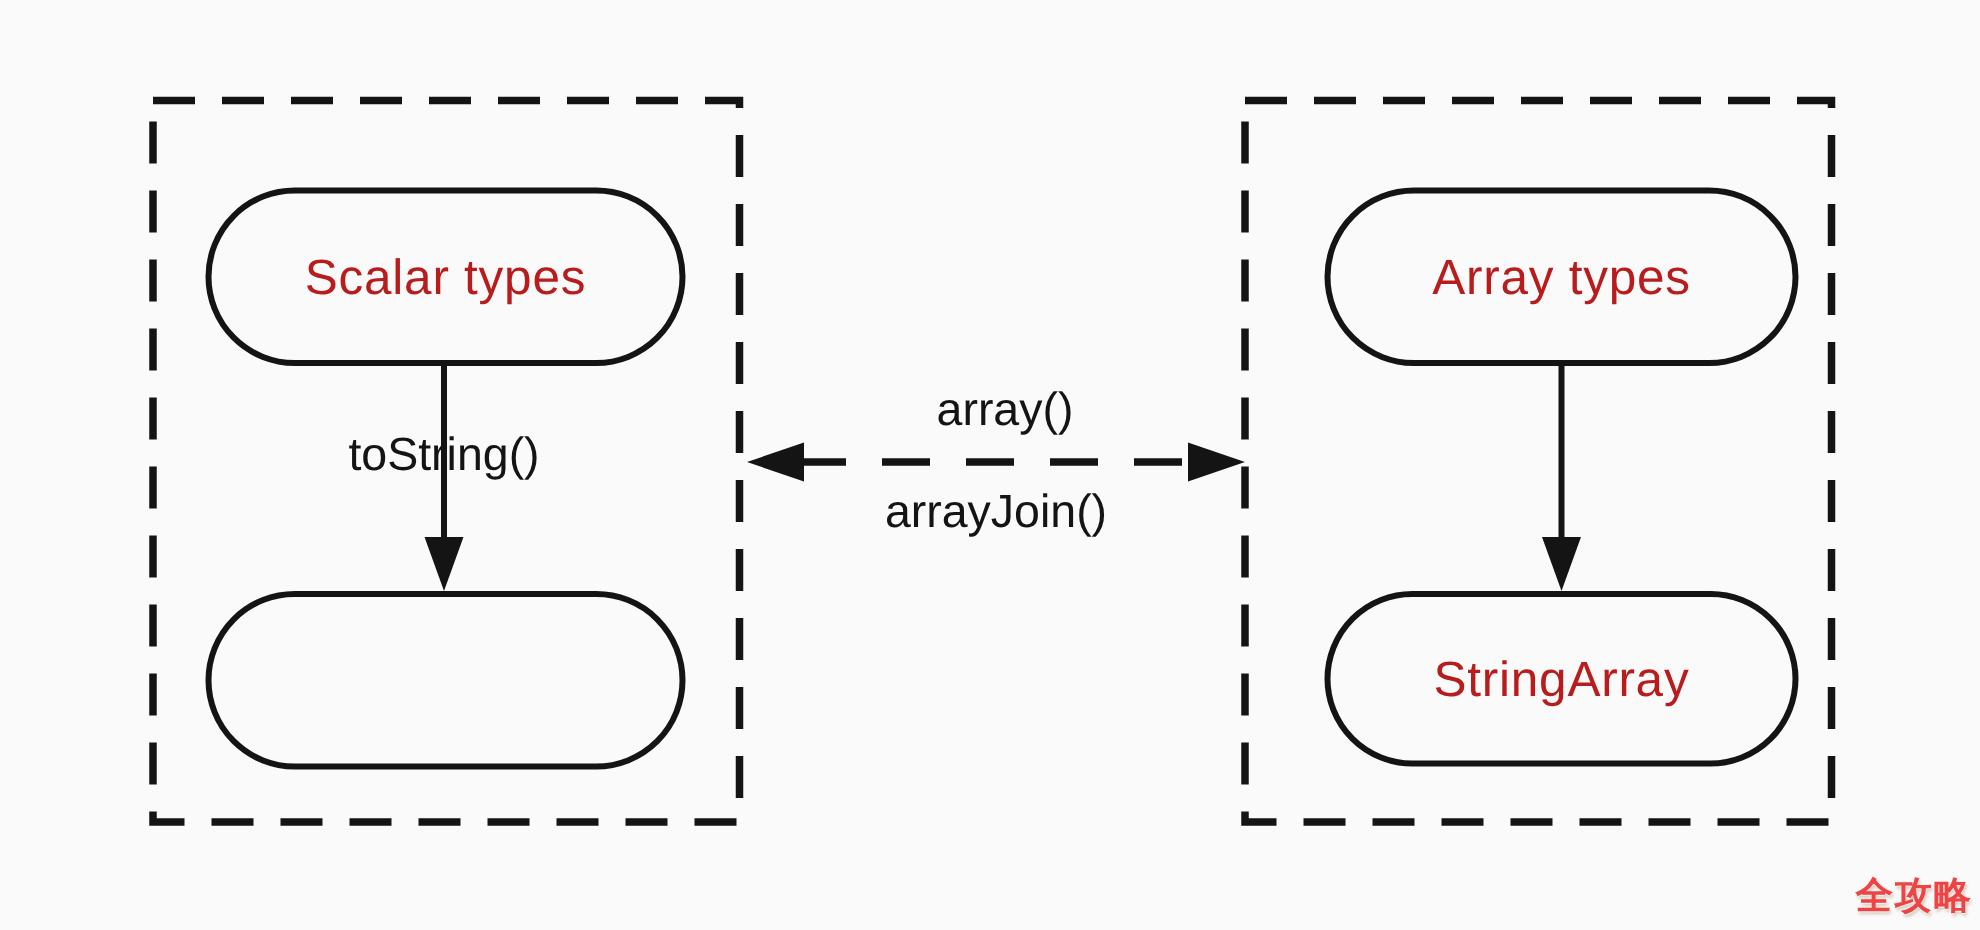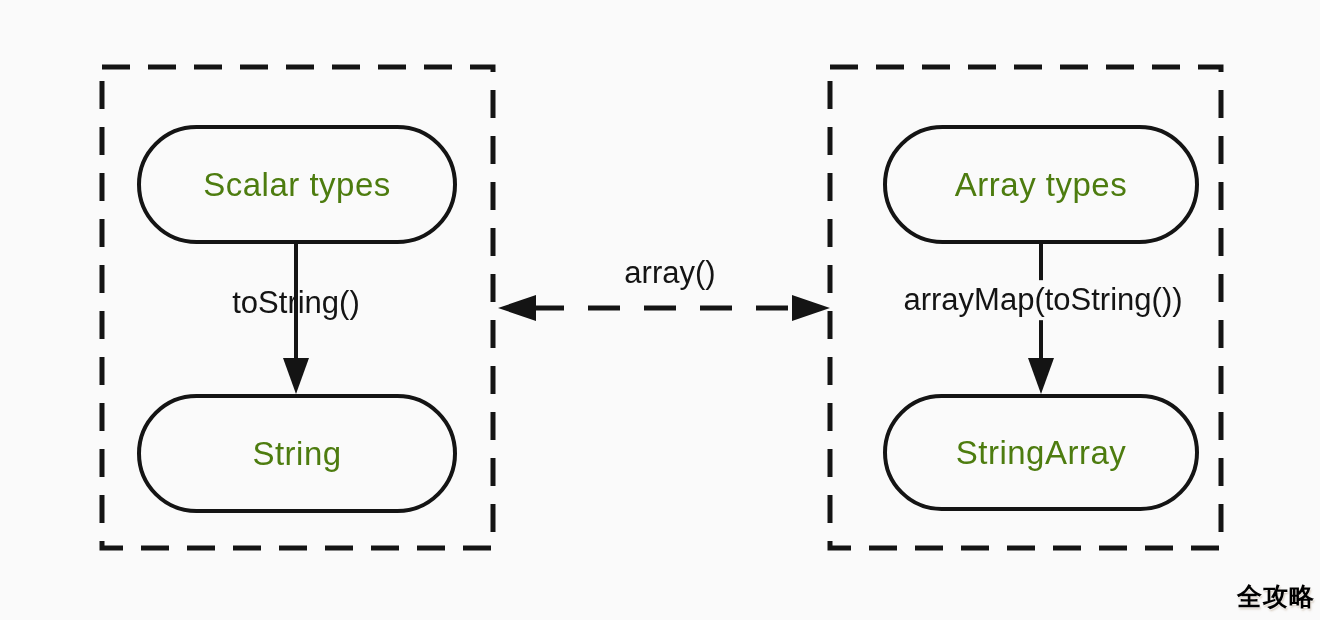--- a/index.html
+++ b/index.html
@@ -11,39 +11,39 @@
     overflow: hidden;
     position: relative;
   }
   .stage { position: absolute; inset: 0; width: 1320px; height: 620px; }
   svg.canvas { position: absolute; left: 0; top: 0; }
   .node-label {
     position: absolute;
     display: flex; align-items: center; justify-content: center;
     font-size: 33px; line-height: 1;
     letter-spacing: 0.5px;
-    color: #4d7c0f;
+    color: #b91c1c;
   }
   .edge-label {
     position: absolute;
     transform: translate(-50%, -50%);
     font-size: 31px; line-height: 1.15;
     white-space: nowrap;
     color: #141414;
   }
   .edge-label.masked {
     background: #fafafa;
     padding: 2px 6px;
   }
   .watermark {
     position: absolute;
     right: 5px; bottom: 7px;
     font-size: 25px; font-weight: bold;
     letter-spacing: 1px;
-    color: #000000;
+    color: #ef4444;
     text-shadow: 0 1px 0 rgba(255,255,255,0.75), 1px 2px 2px rgba(150,120,85,0.35);
   }
 </style>
 </head>
 <body>
 
 <div class="stage">
 
   <svg class="canvas" width="1320" height="620" viewBox="0 0 1320 620">
 
@@ -65,28 +65,27 @@
     <line x1="1041" y1="242" x2="1041" y2="362" stroke="#141414" stroke-width="4"></line>
     <polygon points="1041,394 1028,358 1054,358" fill="#141414"></polygon>
 
     <line x1="532" y1="308" x2="796" y2="308" stroke="#141414" stroke-width="5" stroke-dasharray="32 24"></line>
     <polygon points="498,308 536,295 536,321" fill="#141414"></polygon>
     <polygon points="830,308 792,295 792,321" fill="#141414"></polygon>
   </svg>
 
   <div class="node-label" style="left:139px; top:127px; width:316px; height:115px;">Scalar types</div>
 
-  <div class="node-label" style="left:139px; top:396px; width:316px; height:115px;">String</div>
 
   <div class="node-label" style="left:885px; top:127px; width:312px; height:115px;">Array types</div>
 
   <div class="node-label" style="left:885px; top:396px; width:312px; height:113px;">StringArray</div>
 
   <div class="edge-label" style="left:296px; top:303px;text-align:center;">toString()</div>
 
-  <div class="edge-label masked" style="left:1043px; top:300px;">arrayMap(toString())</div>
 
   <div class="edge-label" style="left:670px; top:273px;">array()</div>
 
+  <div class="edge-label" style="left:664px; top:341px;">arrayJoin()</div>
 
   <div class="watermark">全攻略</div>
 
 </div>
 
 </body></html>

